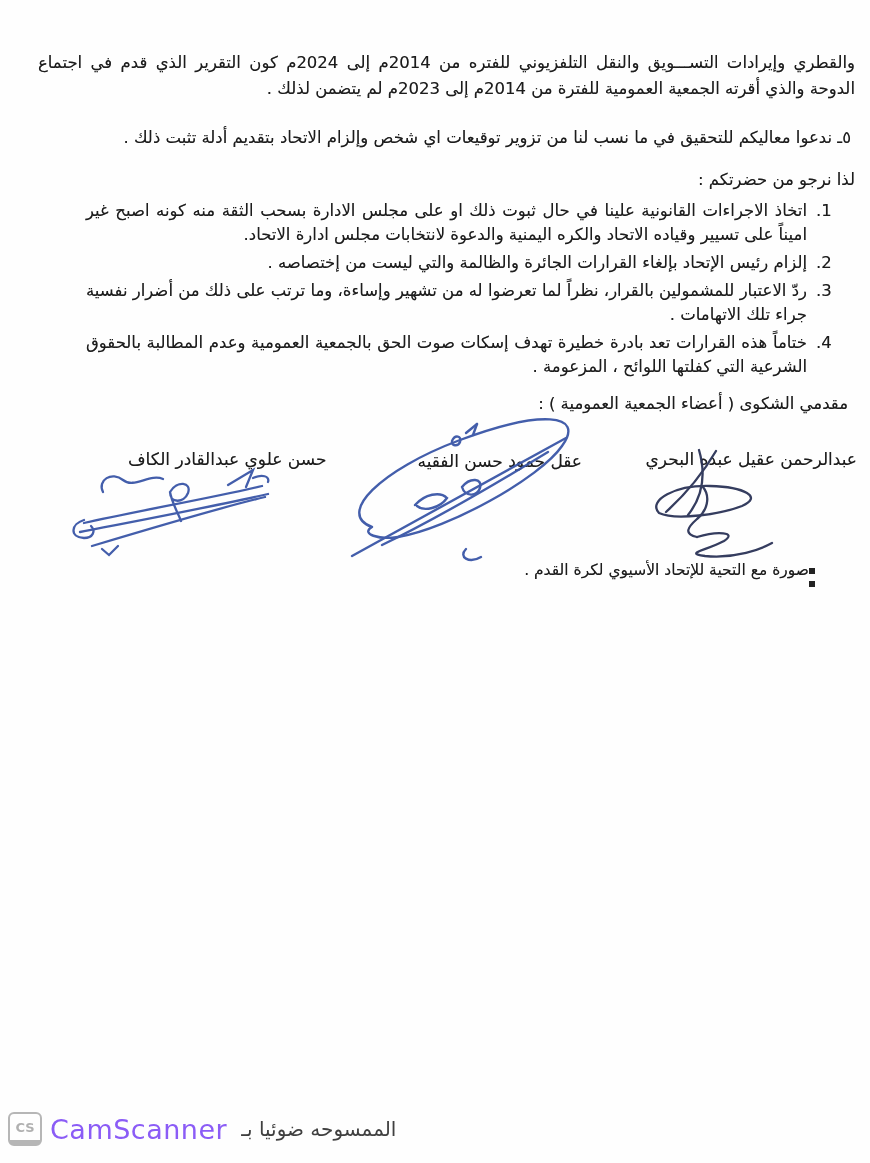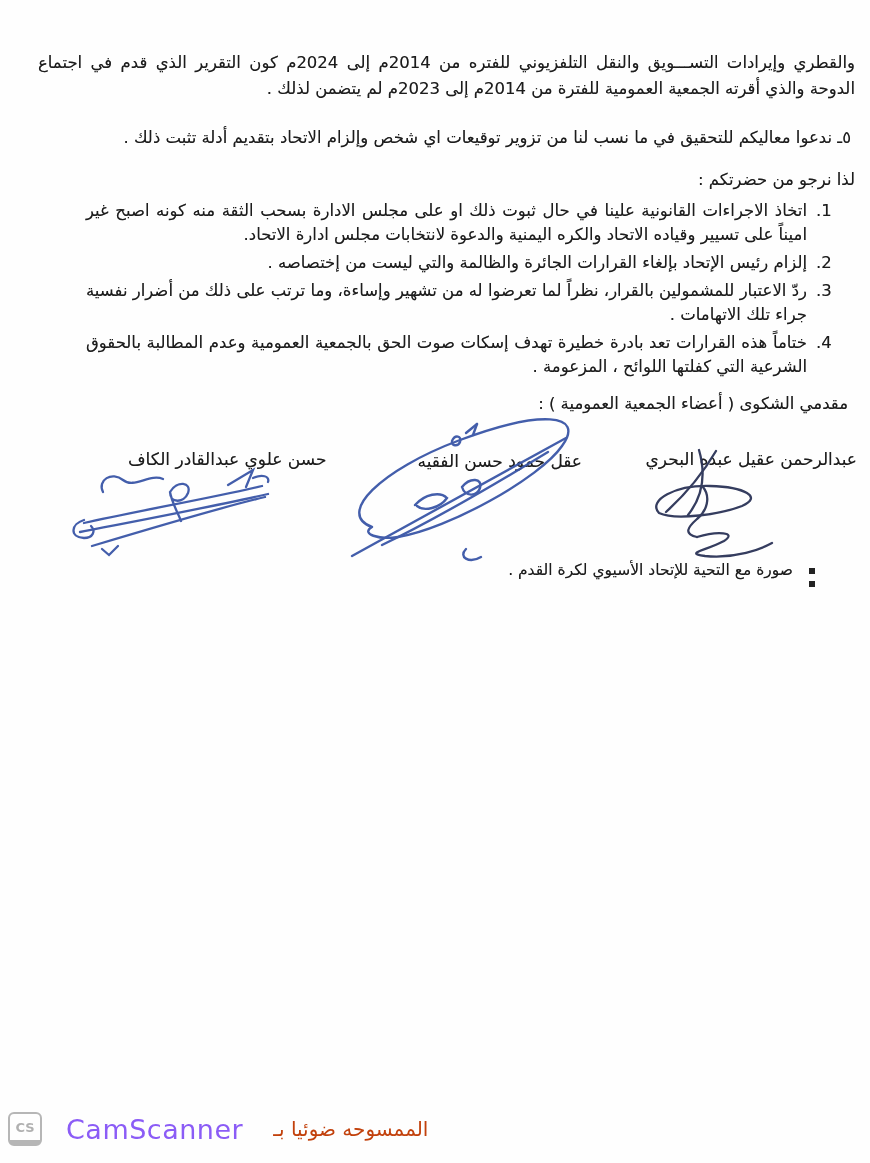--- a/index.html
+++ b/index.html
@@ -30,61 +30,60 @@
   }
   .demands .num{
     flex:0 0 26px;
     text-align:left;
   }
   .demands .txt{flex:1;text-align:justify;margin-left:44px;}
   .cc-list{list-style:none;margin:0;padding:0;}
   .cc-list li{
     display:flex;
     align-items:center;
-    gap:16px;
     line-height:21px;
     font-size:15.5px;
   }
   .sq-bullet{
     width:6px;height:6px;background:#222;flex:0 0 6px;
     display:inline-block;
   }
   .name{
     font-size:17px;
     white-space:nowrap;
     text-shadow:0 0 .5px rgba(20,20,20,.45);
   }
   .sig-overlay{
     position:absolute;left:0;top:0;width:870px;height:1163px;
     pointer-events:none;
   }
   
   .watermark{
     position:absolute;left:8px;top:1112px;
-    display:flex;align-items:center;gap:24px;
+    display:flex;align-items:center;gap:8px;
     direction:ltr;
     color:#b6b6b6;
   }
   .cs-logo{
     width:30px;height:26px;
     border:2.5px solid #b6b6b6;
     border-bottom:6px solid #b6b6b6;
     border-radius:6px;
     display:flex;align-items:center;justify-content:center;
     font-size:13px;font-weight:bold;color:#b0b0b0;
     letter-spacing:0;
   }
   .cs-brand{
     font-size:27px;
     letter-spacing:.5px;
     color:#8b5cf6;
   }
   .cs-arabic{
     font-size:20px;
-    color:#c2410c;
+    color:#404040;
     margin-left:6px;
   }
 </style>
 </head>
 <body>
 
 <div class="page">
 
   <p class="blk body-text para-justify" style="top:50px;right:32px;left:38px;margin:0;">والقطري وإيرادات التســـويق والنقل التلفزيوني للفتره من 2014م إلى 2024م كون التقرير الذي قدم في اجتماع الدوحة والذي أقرته الجمعية العمومية للفترة من 2014م إلى 2023م لم يتضمن لذلك .</p>
 

